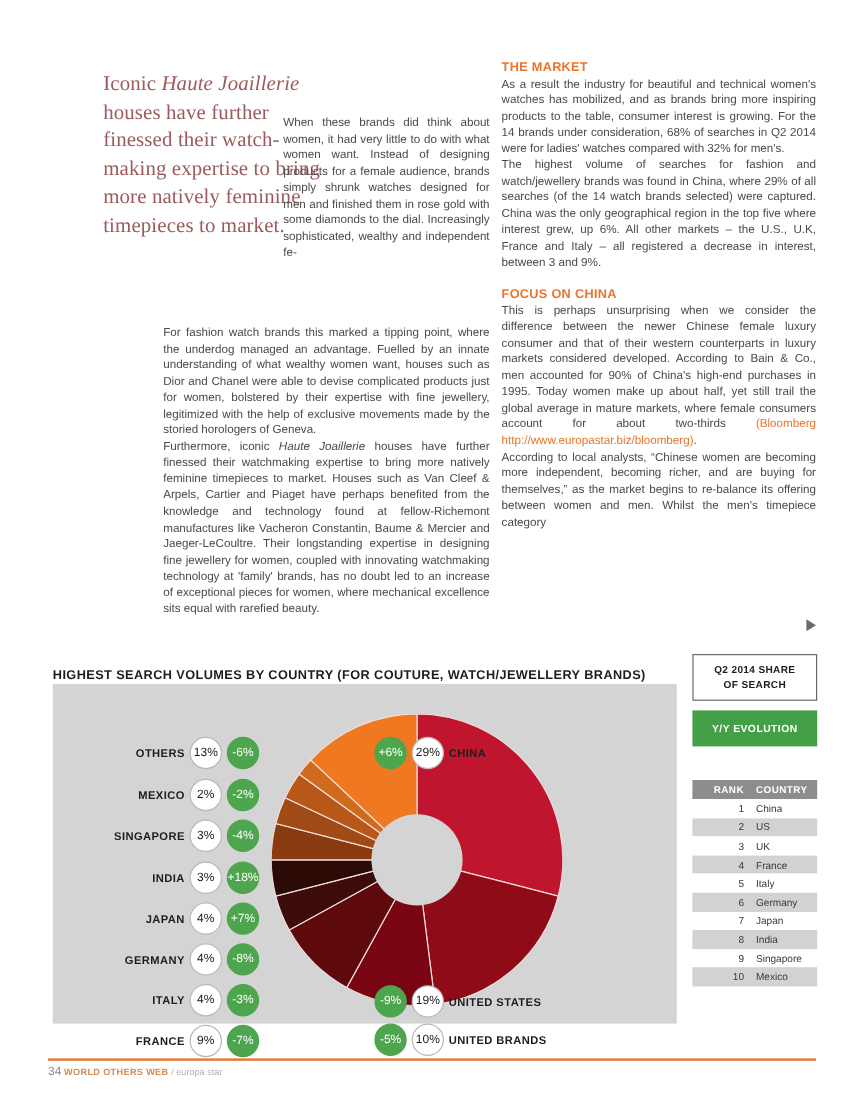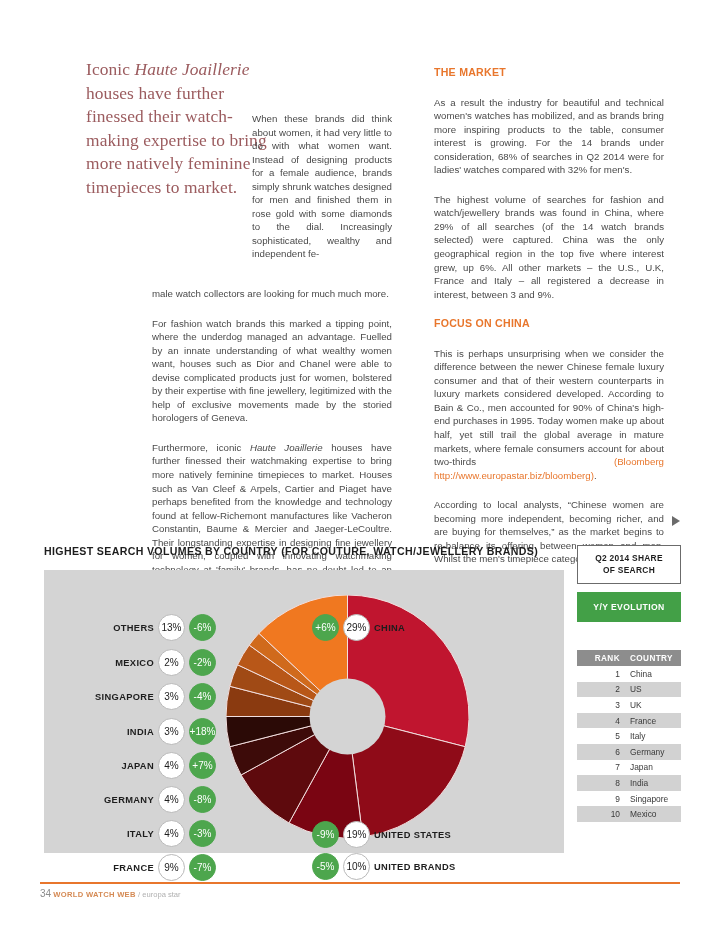--- a/index.html
+++ b/index.html
@@ -21,21 +21,21 @@
     margin-left:40px;
   }
   .pullquote i{font-style:italic;}
 
   .col{
     position:absolute;
     font-size:9.7px;line-height:13.55px;
     text-align:justify;color:#4a4a4a;
     font-family:"Liberation Sans",sans-serif;
   }
-  .col p{margin:16px;}
+  .col p{margin:0;}
   .col p i{font-style:italic;}
 
   .col-a{left:190px;top:46px;width:172px;}
   .col-b{left:90px;top:221px;width:272px;}
   .col-r{left:372px;top:0px;width:262px;}
 
   .sechead{
     color:#e8762c;font-weight:bold;font-size:10.6px;
     letter-spacing:.25px;margin:0 0 3px 0;text-align:left;
   }
@@ -43,21 +43,21 @@
   .linkish{color:#e8762c;}
   .contarrow{
     position:absolute;right:0;top:466px;
     width:0;height:0;border-left:8px solid #6b6b6b;
     border-top:5px solid transparent;border-bottom:5px solid transparent;
   }
 
   
   .chartwrap{position:absolute;left:40px;top:545px;width:645px;height:330px;}
   .chart-title{
-    position:absolute;left:4px;top:0;
+    position:absolute;left:4px;top:12px;
     font-size:10.6px;font-weight:bold;letter-spacing:.35px;color:#1d1d1d;
   }
   .panel{
     position:absolute;left:4px;top:25px;width:520px;height:283px;
     background:#d4d4d4;
   }
 
   .donut{position:absolute;left:182px;top:25px;width:243px;height:243px;}
   .donut svg{display:block;}
 
@@ -115,21 +115,20 @@
 
     <div class="pullquote">
       <span>Iconic </span><i>Haute Joaillerie</i><span> houses have further finessed their watch-making expertise to bring more natively feminine timepieces to market.</span>
     </div>
 
     <div class="col col-a">
       <p>When these brands did think about women, it had very little to do with what women want. Instead of designing products for a female audience, brands simply shrunk watches designed for men and finished them in rose gold with some diamonds to the dial. Increasingly sophisticated, wealthy and independent fe-</p>
     </div>
 
     <div class="col col-b">
-      <p>male watch collectors are looking for much much more.</p>
       <p>For fashion watch brands this marked a tipping point, where the underdog managed an advantage. Fuelled by an innate understanding of what wealthy women want, houses such as Dior and Chanel were able to devise complicated products just for women, bolstered by their expertise with fine jewellery, legitimized with the help of exclusive movements made by the storied horologers of Geneva.</p>
       <p><span>Furthermore, iconic </span><i>Haute Joaillerie</i><span> houses have further finessed their watchmaking expertise to bring more natively feminine timepieces to market. Houses such as Van Cleef &amp; Arpels, Cartier and Piaget have perhaps benefited from the knowledge and technology found at fellow-Richemont manufactures like Vacheron Constantin, Baume &amp; Mercier and Jaeger-LeCoultre. Their longstanding expertise in designing fine jewellery for women, coupled with innovating watchmaking technology at 'family' brands, has no doubt led to an increase of exceptional pieces for women, where mechanical excellence sits equal with rarefied beauty.</span></p>
     </div>
 
     <div class="col col-r">
       <p class="sechead">THE MARKET</p>
       <p>As a result the industry for beautiful and technical women's watches has mobilized, and as brands bring more inspiring products to the table, consumer interest is growing. For the 14 brands under consideration, 68% of searches in Q2 2014 were for ladies' watches compared with 32% for men's.</p>
       <p>The highest volume of searches for fashion and watch/jewellery brands was found in China, where 29% of all searches (of the 14 watch brands selected) were captured. China was the only geographical region in the top five where interest grew, up 6%. All other markets – the U.S., U.K, France and Italy – all registered a decrease in interest, between 3 and 9%.</p>
       <p class="sechead second">FOCUS ON CHINA</p>
       <p><span>This is perhaps unsurprising when we consider the difference between the newer Chinese female luxury consumer and that of their western counterparts in luxury markets considered developed. According to Bain &amp; Co., men accounted for 90% of China's high-end purchases in 1995. Today women make up about half, yet still trail the global average in mature markets, where female consumers account for about two-thirds </span><span class="linkish">(Bloomberg http://www.europastar.biz/bloomberg)</span><span>.</span></p>
@@ -279,17 +278,17 @@
             <td class="rank">10</td>
             <td>Mexico</td>
           </tr>
         </tbody>
     </table>
   </div>
 
   <div class="rule"></div>
   <div class="footer">
     <span class="pg">34</span>
-    <span class="ww">WORLD WATCH WEB</span>
+    <span class="ww">WORLD OTHERS WEB</span>
     <span class="es">/ europa star</span>
   </div>
 
 </div>
 
 </body></html>

